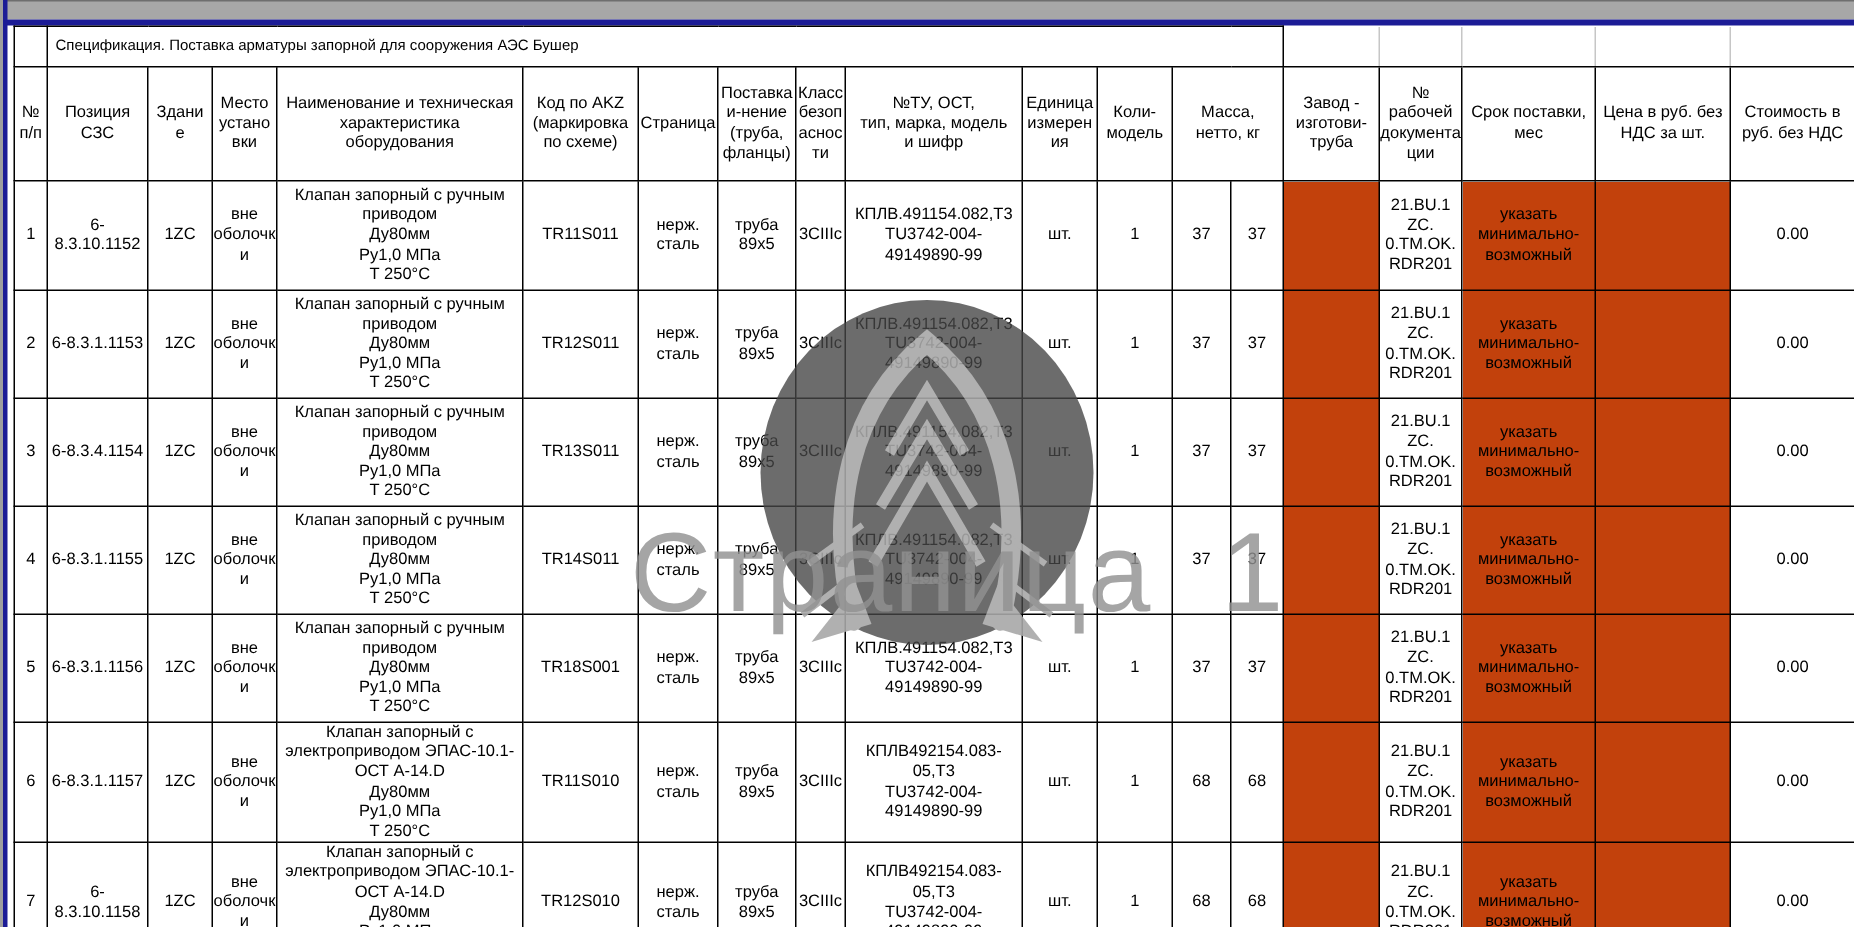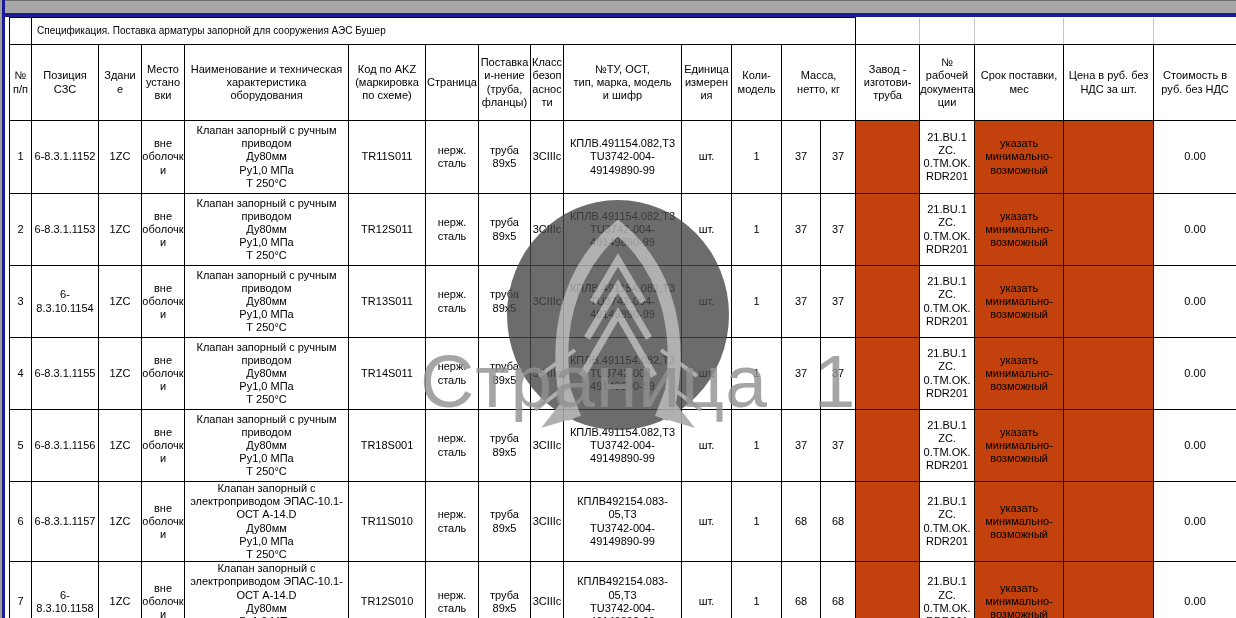--- a/index.html
+++ b/index.html
@@ -162,21 +162,21 @@
 руб. без НДС</div>
             </td>
         </tr>
       </tbody>
       <tbody>
           <tr style="height: 73px;">
       <td class="b">
               <div class="c">1</div>
             </td>
       <td class="b">
-              <div class="c">6-8.3.1.1152</div>
+              <div class="c">6-8.3.10.1152</div>
             </td>
       <td class="b">
               <div class="c">1ZC</div>
             </td>
       <td class="b">
               <div class="c">вне
 оболочк
 и</div>
             </td>
       <td class="b">
@@ -310,21 +310,21 @@
             </td>
       <td class="b">
               <div class="c">0.00</div>
             </td>
     </tr>
           <tr style="height:72px">
       <td class="b">
               <div class="c">3</div>
             </td>
       <td class="b">
-              <div class="c">6-8.3.10.1154</div>
+              <div class="c">6-8.3.4.1154</div>
             </td>
       <td class="b">
               <div class="c">1ZC</div>
             </td>
       <td class="b">
               <div class="c">вне
 оболочк
 и</div>
             </td>
       <td class="b">

